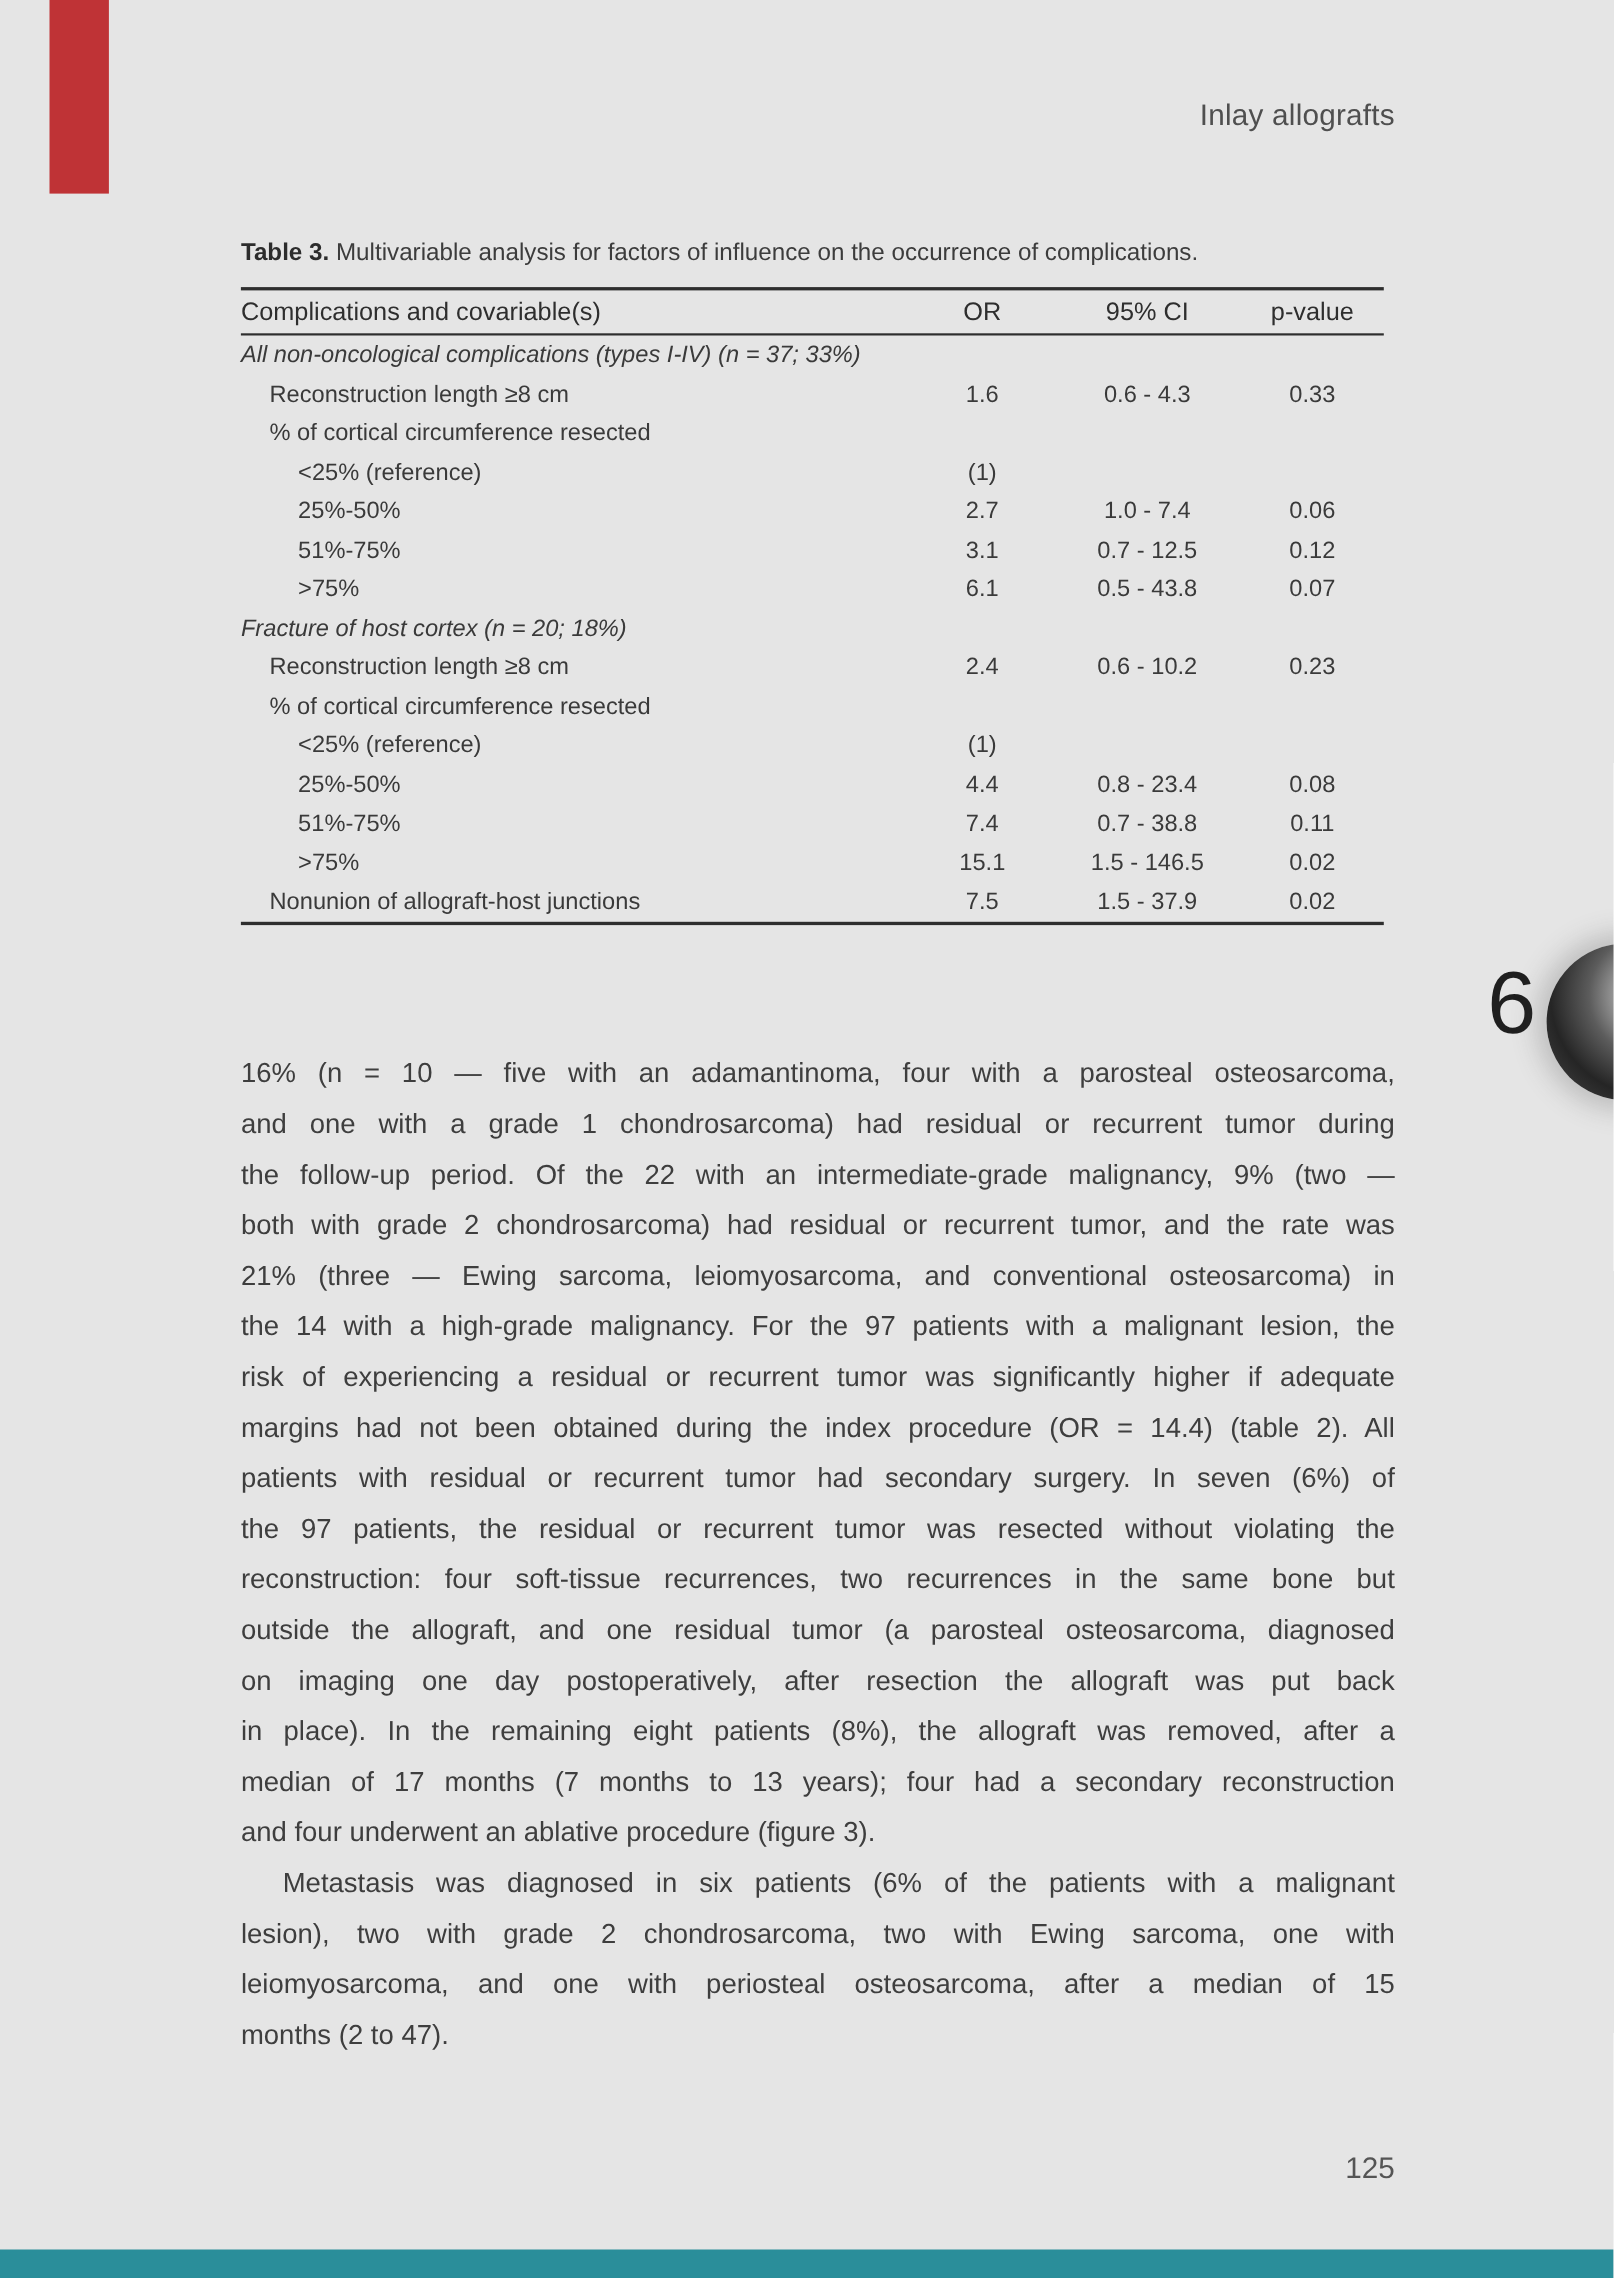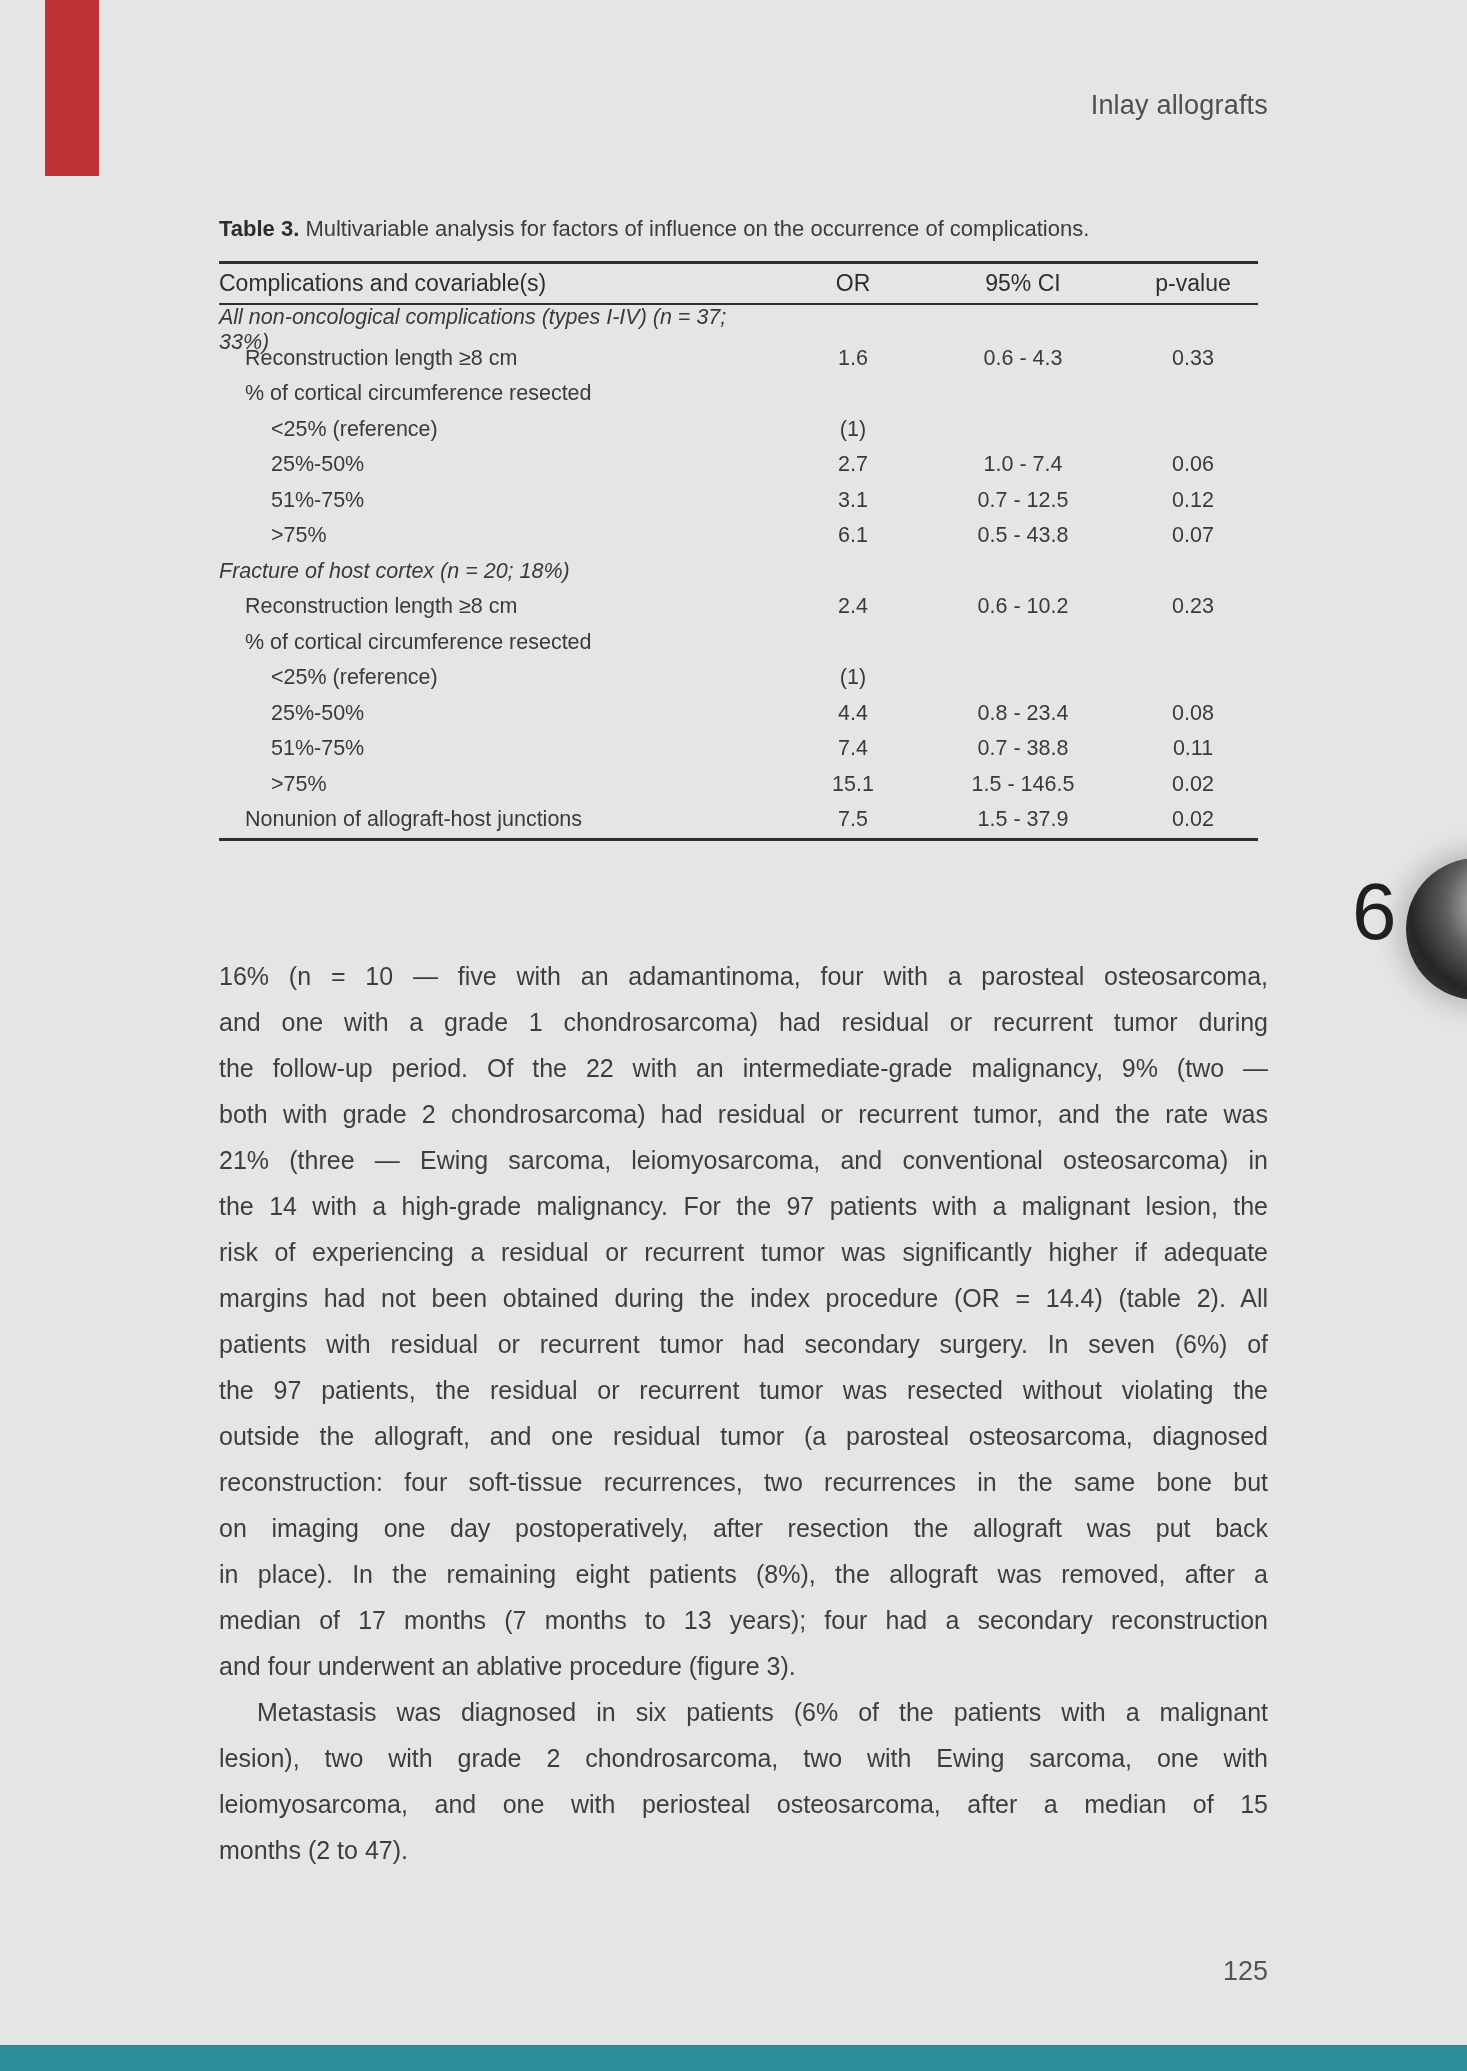--- a/index.html
+++ b/index.html
@@ -26,21 +26,21 @@
     font-size:22px;color:#3c3c3c;
   }
   .tbl-caption .cap-label{font-weight:bold;color:#2c2c2c;text-align:right;}
   .tbl{
     position:absolute;left:219px;top:261px;width:1039px;
     border-top:3px solid #2e2e2e;border-bottom:3px solid #2e2e2e;
     font-size:21.5px;color:#3a3a3a;
   }
   .trow{
     display:grid;grid-template-columns:1fr 130px 170px 130px;
-    align-items:center;height:35.5px;gap:20px;
+    align-items:center;height:35.5px;
   }
   .trow.thead{
     height:39px;font-size:23px;color:#2e2e2e;
     border-bottom:2px solid #2e2e2e;
   }
   .trow .c{text-align:center;}
   .lbl{padding-left:0;}
   .section .lbl{font-style:italic;}
   .indent1 .lbl{padding-left:26px;}
   .indent2 .lbl{padding-left:52px;}
@@ -192,22 +192,22 @@
     <div class="jline">16% (n = 10 — five with an adamantinoma, four with a parosteal osteosarcoma,</div>
     <div class="jline">and one with a grade 1 chondrosarcoma) had residual or recurrent tumor during</div>
     <div class="jline">the follow-up period. Of the 22 with an intermediate-grade malignancy, 9% (two —</div>
     <div class="jline">both with grade 2 chondrosarcoma) had residual or recurrent tumor, and the rate was</div>
     <div class="jline">21% (three — Ewing sarcoma, leiomyosarcoma, and conventional osteosarcoma) in</div>
     <div class="jline">the 14 with a high-grade malignancy. For the 97 patients with a malignant lesion, the</div>
     <div class="jline">risk of experiencing a residual or recurrent tumor was significantly higher if adequate</div>
     <div class="jline">margins had not been obtained during the index procedure (OR = 14.4) (table 2). All</div>
     <div class="jline">patients with residual or recurrent tumor had secondary surgery. In seven (6%) of</div>
     <div class="jline">the 97 patients, the residual or recurrent tumor was resected without violating the</div>
+    <div class="jline">reconstruction: four soft-tissue recurrences, two recurrences in the same bone but</div>
     <div class="jline">outside the allograft, and one residual tumor (a parosteal osteosarcoma, diagnosed</div>
-    <div class="jline">reconstruction: four soft-tissue recurrences, two recurrences in the same bone but</div>
     <div class="jline">on imaging one day postoperatively, after resection the allograft was put back</div>
     <div class="jline">in place). In the remaining eight patients (8%), the allograft was removed, after a</div>
     <div class="jline">median of 17 months (7 months to 13 years); four had a secondary reconstruction</div>
     <div class="jline end">and four underwent an ablative procedure (figure 3).</div>
     <div class="jline indent">Metastasis was diagnosed in six patients (6% of the patients with a malignant</div>
     <div class="jline">lesion), two with grade 2 chondrosarcoma, two with Ewing sarcoma, one with</div>
     <div class="jline">leiomyosarcoma, and one with periosteal osteosarcoma, after a median of 15</div>
     <div class="jline end">months (2 to 47).</div>
   </div>
 

